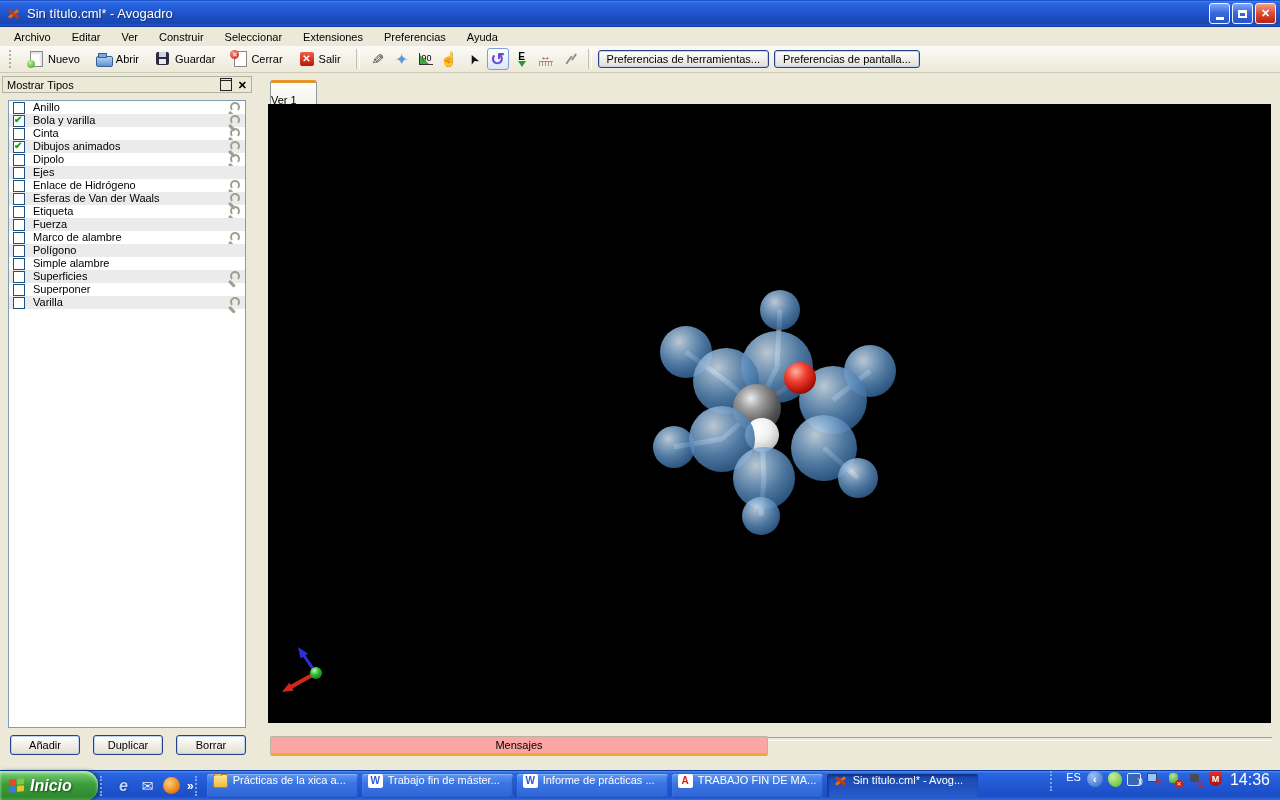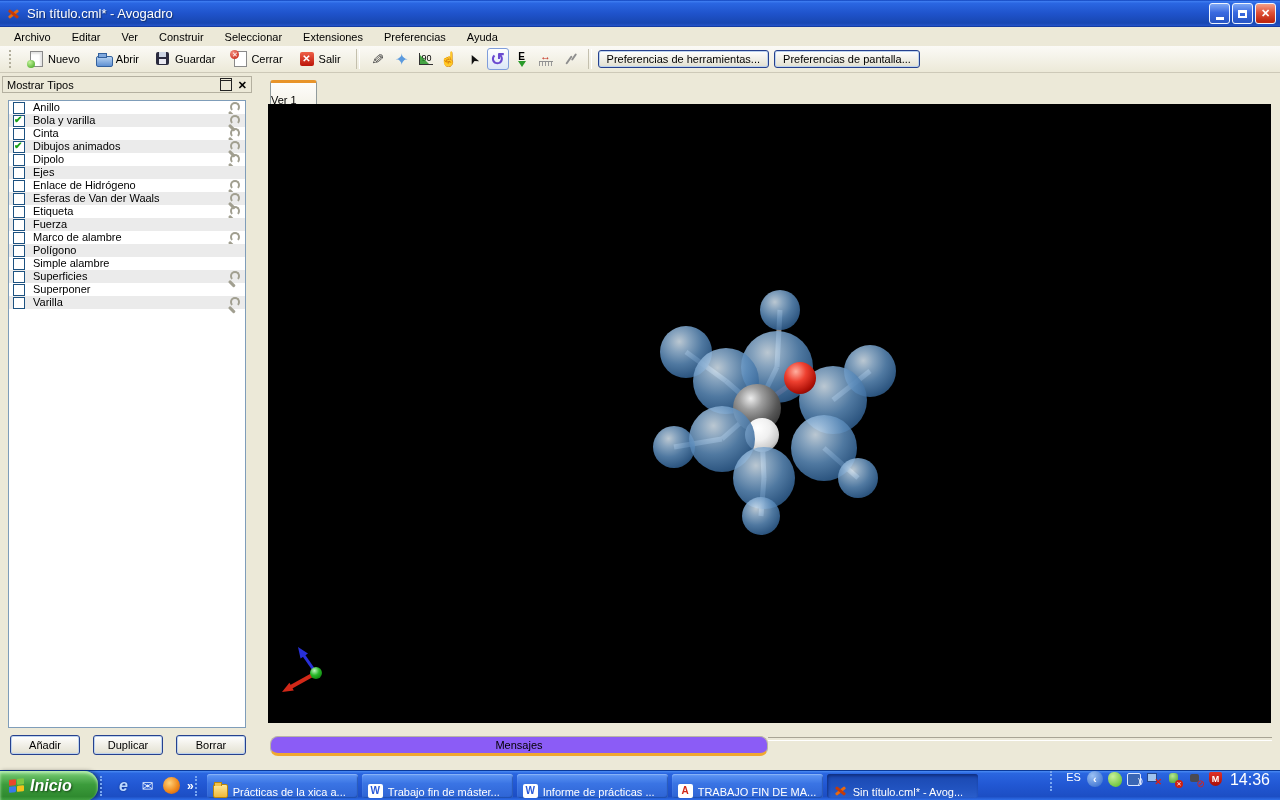--- a/index.html
+++ b/index.html
@@ -78,42 +78,42 @@
   .wrench::before{content:"";position:absolute;top:0;right:0;width:6px;height:6px;border:2px solid #a19f90;border-radius:50%;border-bottom-color:transparent}
   .wrench::after{content:"";position:absolute;left:0;bottom:0;width:8px;height:3px;background:#a19f90;border-radius:1px;transform:rotate(45deg);transform-origin:left bottom}
   .dock-buttons{position:absolute;left:10px;top:735px;width:236px;display:flex;justify-content:space-between}
   .dock-buttons .xp-button{width:70px;text-align:center;padding:3px 0}
   
   .view-tab{position:absolute;left:270px;top:80px;width:47px;height:36px;box-sizing:border-box;
     background:linear-gradient(#fefdfb,#f0eee0);border:1px solid #919b9c;border-bottom:none;border-top:3px solid #e8942a;
     border-radius:3px 3px 0 0;display:flex;align-items:center;justify-content:flex-start}
   .viewport{position:absolute;left:268px;top:104px;width:1003px;height:619px;background:#000}
   .messages-tab{position:absolute;left:270px;top:736px;width:498px;height:20px;box-sizing:border-box;
-    background:#8b5cf6;border:1px solid #b9b5a5;border-bottom:3px solid #f0a830;border-radius:8px;
+    background:#fca5a5;border:1px solid #b9b5a5;border-bottom:3px solid #f0a830;border-radius:2px;
     display:flex;align-items:center;justify-content:center}
   .messages-line{position:absolute;left:768px;top:737px;width:504px;height:2px;border-top:1px solid #a8a494;border-bottom:1px solid #fff}
   
   .taskbar{position:absolute;left:0;top:770px;width:1280px;height:30px;display:flex;align-items:center;box-sizing:border-box;
     background:linear-gradient(180deg,#4a8cf4 0%,#2a66e0 8%,#2258d4 45%,#1c4ec4 88%,#2e6ee8 100%);border-top:1px solid #0a3a9a}
   .start-button{height:30px;width:98px;flex:none;display:flex;align-items:center;gap:6px;padding-left:9px;box-sizing:border-box;
     background:linear-gradient(180deg,#7ed07a 0%,#3c9c3c 45%,#2f8a2f 85%,#47a647 100%);
     border-radius:0 14px 14px 0;box-shadow:inset 0 2px 3px #b9ecb0,2px 0 4px rgba(0,0,0,.45);
     color:#fff;font-weight:bold;font-style:italic;font-size:16px;text-shadow:1px 1px 2px #174a17}
   .winflag{width:15px;height:14px;display:grid;grid-template-columns:7px 7px;grid-template-rows:6px 6px;gap:1px;transform:skewY(-6deg)}
   .winflag span{border-radius:1px}
   .wf-r{background:#e8482a}.wf-g{background:#7ec742}.wf-b{background:#3a7ae8}.wf-y{background:#f4c21a}
   .ql{display:flex;align-items:center;gap:7px;padding:0 7px}
   .ql-handle{width:4px;height:20px;border-left:2px dotted #7aa8f2;margin:0 2px}
   .ql-icon{width:17px;height:17px;display:flex;align-items:center;justify-content:center}
   .g-ie::before{content:"e";color:#bcd8ff;font-size:16px;font-weight:bold;font-style:italic;text-shadow:0 0 2px #0a2a7a}
   .g-mail::before{content:"\2709";color:#e9f1ff;font-size:14px}
   .g-firefox{border-radius:50%;background:radial-gradient(circle at 38% 35%,#ffd27a 0%,#f08a1d 55%,#c2500a 100%)}
   .ql-more{color:#fff;font-weight:bold;font-size:12px;letter-spacing:-1px}
   .tasks{display:flex;gap:4px;margin-left:4px}
-  .task-button{width:151px;height:24px;border-radius:3px;display:flex;align-items:flex-end;gap:5px;padding:0 6px;box-sizing:border-box;
+  .task-button{width:151px;height:24px;border-radius:3px;display:flex;align-items:flex-start;gap:5px;padding:0 6px;box-sizing:border-box;
     background:linear-gradient(#5e97f5,#3a74e4 40%,#2e64d4);box-shadow:inset 0 1px 1px #8ab4f8,inset -1px -1px 1px #2050b0;
     color:#fff;overflow:hidden;white-space:nowrap}
   .task-button.active{background:linear-gradient(#1a48b0,#2153c0 60%,#2a5ecb);box-shadow:inset 1px 2px 3px #102f80}
   .task-label{overflow:hidden;text-overflow:ellipsis}
   .task-icon{width:15px;height:14px;flex:none;position:relative;display:flex;align-items:center;justify-content:center;border-radius:2px;font-weight:bold;font-size:10px}
   .g-folder .task-icon{background:linear-gradient(#fde89a,#f0b838);border:1px solid #b8860f;box-sizing:border-box}
   .g-folder .task-icon::before{content:"";position:absolute;left:0;top:-3px;width:6px;height:3px;background:#f0c24a;border:1px solid #b8860f;border-bottom:none}
   .g-word .task-icon{background:#fff}
   .g-word .task-icon::before{content:"W";color:#2a5ad8}
   .g-pdf .task-icon{background:#fff}

